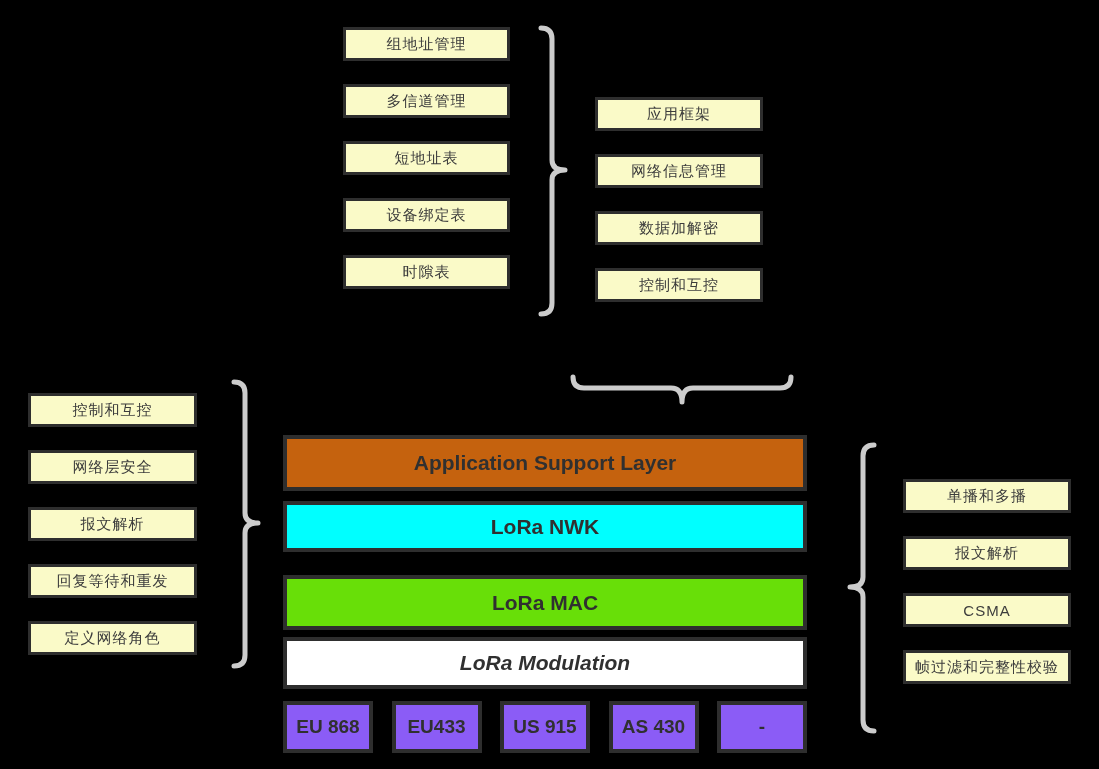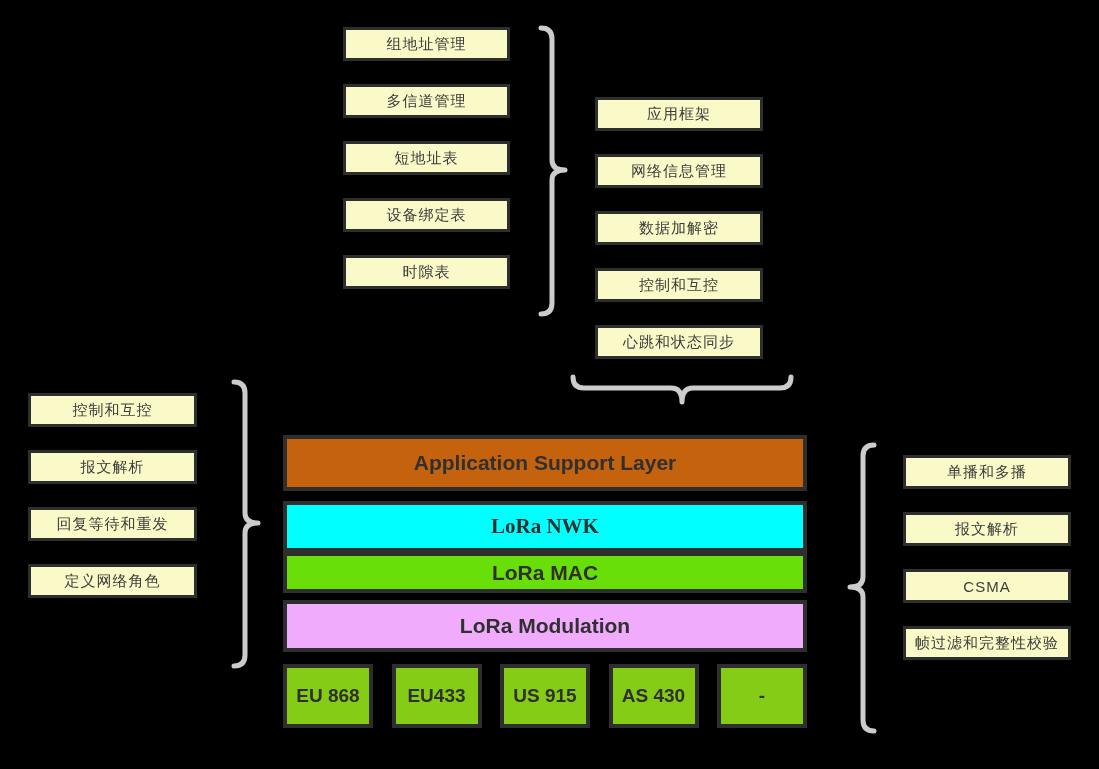--- a/index.html
+++ b/index.html
@@ -31,52 +31,52 @@
     align-items: center;
     justify-content: center;
     font-size: 15px;
     color: #3C3C3C;
     letter-spacing: 1px;
     white-space: nowrap;
   }
   #col-top-left  { left: 343px; top: 27px;  width: 167px; }
   #col-top-right { left: 595px; top: 97px;  width: 168px; }
   #col-mid-left  { left: 28px;  top: 393px; width: 169px; }
-  #col-mid-right { left: 903px; top: 455px; width: 168px; }
+  #col-mid-right { left: 903px; top: 479px; width: 168px; }
 
   
   .stack {
     position: absolute;
     left: 283px;
     top: 435px;
     width: 524px;
   }
   .layer {
     box-sizing: border-box;
     border: 4px solid #2E2E2E;
     display: flex;
     align-items: center;
     justify-content: center;
     font-size: 21px;
     font-weight: bold;
     color: #303030;
   }
   #layer-asl { height: 56px; margin-bottom: 10px; }
-  #layer-nwk { height: 51px; margin-bottom: 0; font-family: Liberation Serif, serif; }
-  #layer-mac { height: 41px; margin-bottom: 7px;  }
+  #layer-nwk { height: 51px; margin-bottom: 23px; }
+  #layer-mac { height: 55px; margin-bottom: 7px;  }
   #layer-mod { height: 52px; margin-bottom: 12px; }
   .regions {
     display: flex;
     justify-content: space-between;
   }
   .region {
     width: 90px;
-    height: 64px;
+    height: 52px;
     box-sizing: border-box;
-    background: #84cc16;
+    background: #8b5cf6;
     border: 4px solid #2E2E2E;
     display: flex;
     align-items: center;
     justify-content: center;
     font-size: 19px;
     font-weight: bold;
     color: #303030;
     white-space: nowrap;
   }
   .brace {
@@ -101,25 +101,25 @@
     <div class="ybox">短地址表</div>
     <div class="ybox">设备绑定表</div>
     <div class="ybox">时隙表</div>
   </div>
 
   <div class="col" id="col-top-right">
     <div class="ybox">应用框架</div>
     <div class="ybox">网络信息管理</div>
     <div class="ybox">数据加解密</div>
     <div class="ybox">控制和互控</div>
-    <div class="ybox">心跳和状态同步</div>
   </div>
 
   <div class="col" id="col-mid-left">
     <div class="ybox">控制和互控</div>
+    <div class="ybox">网络层安全</div>
     <div class="ybox">报文解析</div>
     <div class="ybox">回复等待和重发</div>
     <div class="ybox">定义网络角色</div>
   </div>
 
   <div class="col" id="col-mid-right">
     <div class="ybox">单播和多播</div>
     <div class="ybox">报文解析</div>
     <div class="ybox">CSMA</div>
     <div class="ybox">帧过滤和完整性校验</div>
@@ -138,21 +138,21 @@
   </svg>
 
   <svg class="brace" style="left:840px; top:441px;" width="40" height="294" viewBox="0 0 40 294">
     <path d="M 34 4 Q 23 4 23 15 L 23 136 Q 23 146 10 146 Q 23 146 23 156 L 23 279 Q 23 290 34 290"></path>
   </svg>
 
   <div class="stack">
     <div class="layer" id="layer-asl" style="background-color: rgb(197, 98, 14);">Application Support Layer</div>
     <div class="layer" id="layer-nwk" style="background-color: rgb(0, 255, 255);">LoRa NWK</div>
     <div class="layer" id="layer-mac" style="background-color: rgb(104, 223, 8);">LoRa MAC</div>
-    <div class="layer" id="layer-mod" style="background-color: #f0abfc;">LoRa Modulation</div>
+    <div class="layer" id="layer-mod" style="background-color: #ffffff; font-style: italic;">LoRa Modulation</div>
 
     <div class="regions">
       <div class="region">EU 868</div>
       <div class="region">EU433</div>
       <div class="region">US 915</div>
       <div class="region">AS 430</div>
       <div class="region">-</div>
     </div>
   </div>
 

